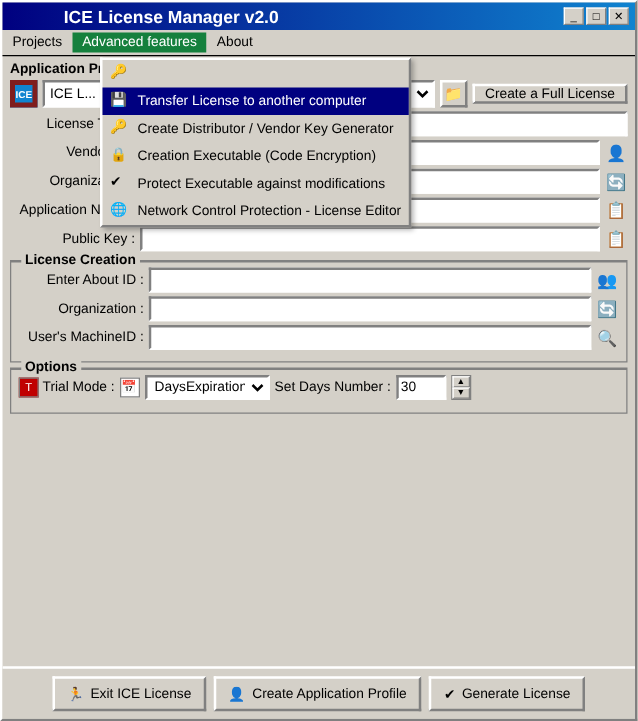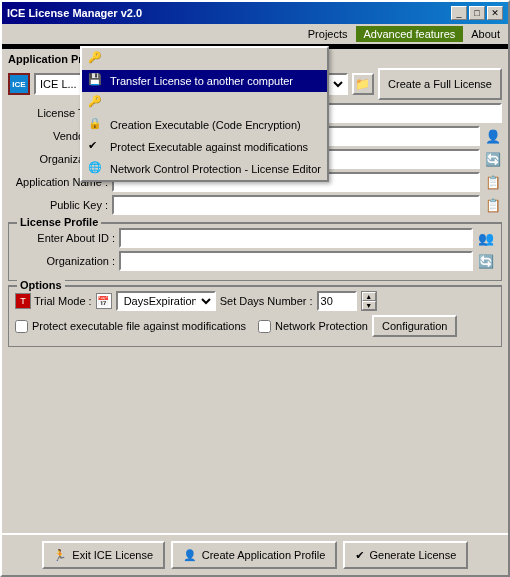--- a/index.html
+++ b/index.html
@@ -30,21 +30,22 @@
       color: white;
       padding: 3px 5px;
       display: flex;
       align-items: center;
       justify-content: space-between;
       height: 22px;
       flex-shrink: 0;
     }
     .titlebar-title {
       font-weight: bold;
-      font-size: 11px;
+      font-size: 14px;
+      margin-left: 44px;
     }
     .titlebar-controls {
       display: flex;
       gap: 2px;
     }
     .titlebar-btn {
       width: 16px;
       height: 14px;
       background: #d4d0c8;
       border: 1px solid #ffffff;
@@ -56,32 +57,31 @@
       font-size: 9px;
       cursor: pointer;
       color: black;
     }
 
     
     .menubar {
       background: #d4d0c8;
       display: flex;
       padding: 2px 0;
-      border-bottom: 5px solid #000000;
+      border-bottom: 1px solid #000000;
       flex-shrink: 0;
       position: relative;
-      justify-content: flex-end;
     }
     .menu-item {
       padding: 2px 8px;
       cursor: pointer;
       font-size: 11px;
     }
     .menu-item:hover, .menu-item.active {
-      background: #4d7c0f;
+      background: #15803d;
       color: white;
     }
 
     
     .dropdown-menu {
       position: absolute;
       top: 22px;
       left: 78px;
       background: #d4d0c8;
       border: 2px solid;
@@ -192,21 +192,21 @@
       background: #d4d0c8;
       border: 2px solid;
       border-color: #ffffff #808080 #808080 #ffffff;
       display: flex;
       align-items: center;
       justify-content: center;
       cursor: pointer;
       font-size: 12px;
     }
     .btn-create-full {
-      height: 32px;
+      height: 16px;
       padding: 0 8px;
       background: #d4d0c8;
       border: 2px solid;
       border-color: #ffffff #808080 #808080 #ffffff;
       cursor: pointer;
       font-size: 11px;
       display: flex;
       align-items: center;
     }
 
@@ -343,20 +343,21 @@
     <div class="dropdown-menu">
       <div class="dropdown-item">
         <div class="dropdown-icon">🔑</div>
       </div>
       <div class="dropdown-item highlighted">
         <div class="dropdown-icon">💾</div>
         <span>Transfer License to another computer</span>
       </div>
       <div class="dropdown-item">
         <div class="dropdown-icon">🔑</div>
+        <span>Create Distributor / Vendor Key Generator</span>
       </div>
       <div class="dropdown-item">
         <div class="dropdown-icon">🔒</div>
         <span>Creation Executable (Code Encryption)</span>
       </div>
       <div class="dropdown-item">
         <div class="dropdown-icon">✔</div>
         <span>Protect Executable against modifications</span>
       </div>
       <div class="dropdown-item">
@@ -366,21 +367,21 @@
     </div>
   </div>
 
   <div class="content">
 
     <div>
       <div class="section-title">Application Profile</div>
 
       <div class="app-select-row" style="margin-top:3px;">
         <div style="display:flex;align-items:center;gap:3px;">
-          <div style="width:22px;height:22px;background:#1084d0;border:2px solid #7f1d1d;display:flex;align-items:center;justify-content:center;color:white;font-size:8px;font-weight:bold;">ICE</div>
+          <div style="width:22px;height:22px;background:#1084d0;border:4px solid #7f1d1d;display:flex;align-items:center;justify-content:center;color:white;font-size:8px;font-weight:bold;">ICE</div>
         </div>
         <select class="app-dropdown">
           <option>ICE L...</option>
         </select>
         <div class="btn-small">📁</div>
         <div class="btn-create-full">
           <span>Create a Full License</span>
         </div>
       </div>
 
@@ -408,34 +409,39 @@
       </div>
 
       <div class="field-row">
         <span class="field-label">Public Key :</span>
         <input class="field-input" type="text" value="" style="">
         <div class="field-icon">📋</div>
       </div>
     </div>
 
     <div class="group-box">
-      <span class="group-label section-title">License Profile</span>
+      <span class="group-label section-title">License Creation</span>
 
       <div class="field-row">
         <span class="field-label">Enter About ID :</span>
         <input class="field-input" type="text" value="" style="">
         <div class="field-icon">👥</div>
       </div>
 
       <div class="field-row">
         <span class="field-label">Organization :</span>
         <input class="field-input" type="text" value="" style="">
         <div class="field-icon">🔄</div>
       </div>
 
+      <div class="field-row">
+        <span class="field-label">User's MachineID :</span>
+        <input class="field-input" type="text" value="" style="">
+        <div class="field-icon">🔍</div>
+      </div>
     </div>
 
     <div class="group-box">
       <span class="group-label section-title">Options</span>
 
       <div class="options-row">
         <div style="display:flex;align-items:center;gap:3px;">
           <div style="width:16px;height:16px;background:#c00000;border:1px solid #808080;display:flex;align-items:center;justify-content:center;color:white;font-size:9px;">T</div>
           <span>Trial Mode :</span>
         </div>
@@ -446,29 +452,20 @@
           <option>DaysExpiration</option>
         </select>
         <span>Set Days Number :</span>
         <input class="number-input" type="text" value="30" style="">
         <div class="spinner-btn">
           <div class="spinner-up">▲</div>
           <div class="spinner-down">▼</div>
         </div>
       </div>
 
-      <div class="checkbox-row">
-        <input type="checkbox" class="checkbox-input" style="">
-        <span>Protect executable file against modifications</span>
-        <input type="checkbox" class="checkbox-input" style="margin-left: 8px;">
-        <span>Network Protection</span>
-        <button class="config-btn">
-          <span>Configuration</span>
-        </button>
-      </div>
 
     </div>
 
 
   </div>
 
   <div class="bottom-bar">
     <button class="bottom-btn">
       <span>🏃</span>
       <span>Exit ICE License</span>

